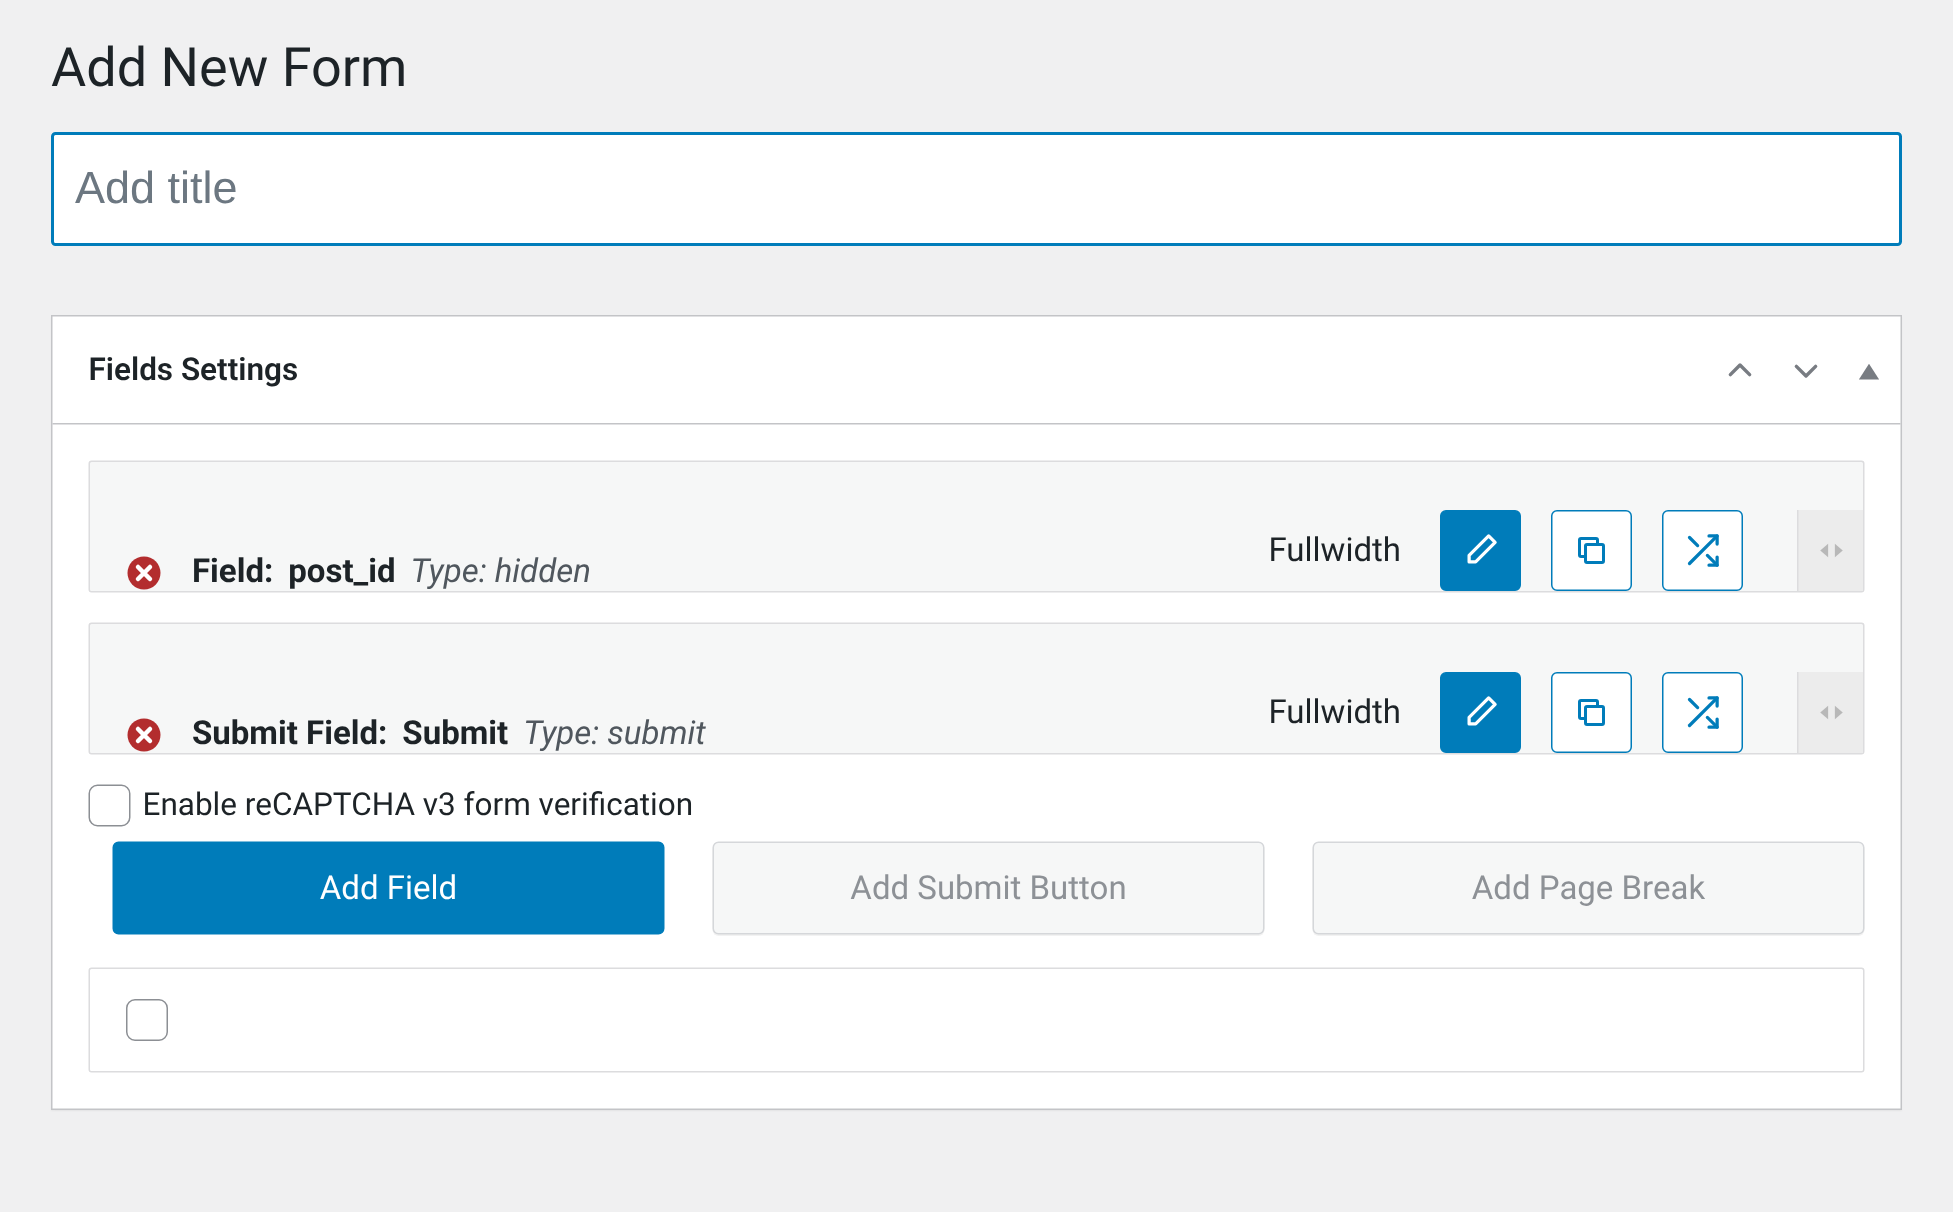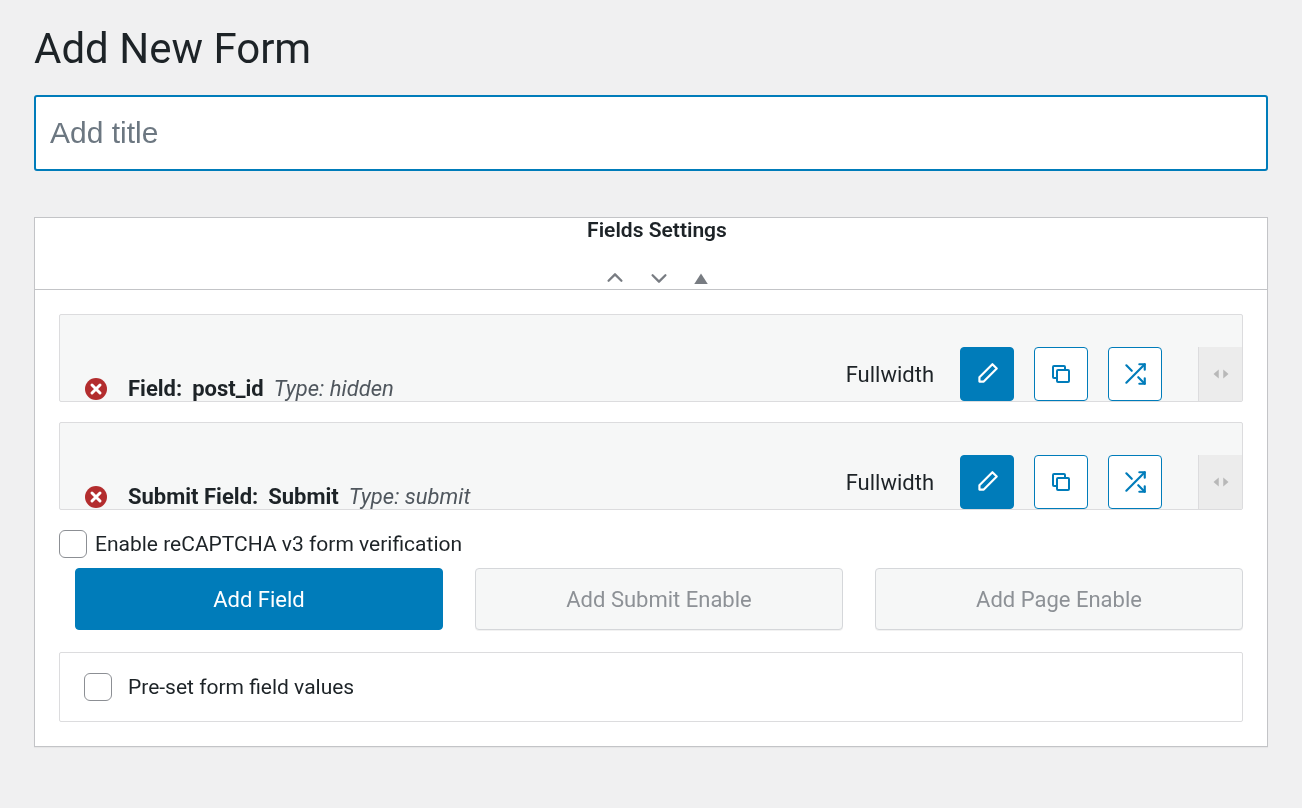--- a/index.html
+++ b/index.html
@@ -4,21 +4,21 @@
 <style>
   * { box-sizing: border-box; margin: 0; padding: 0; }
   body {
     background: #f0f0f1;
     font-family: -apple-system, BlinkMacSystemFont, "Segoe UI", Roboto, "Helvetica Neue", Arial, sans-serif;
     color: #1d2327;
     padding: 10px 34px 30px 34px;
     width: 1302px;
   }
   h1.page-title {
-    font-size: 42px;
+    font-size: 36px;
     font-weight: 400;
     color: #1d2327;
     margin: 14px 0 22px 0;
   }
   .title-input {
     width: 100%;
     height: 76px;
     font-size: 30px;
     padding: 6px 14px;
     border: 2px solid #007cba;
@@ -34,21 +34,20 @@
     border: 1px solid #c3c4c7;
     box-shadow: 0 1px 1px rgba(0,0,0,.04);
   }
   .postbox-header {
     display: flex;
     align-items: center;
     justify-content: space-between;
     border-bottom: 1px solid #c3c4c7;
     padding: 0 12px 0 24px;
     height: 72px;
-    flex-direction: column;
   }
   .postbox-header h2 {
     font-size: 21px;
     font-weight: 600;
     color: #1d2327;
   }
   .handle-actions {
     display: flex;
     gap: 22px;
     align-items: center;
@@ -285,26 +284,25 @@
       </div>
     </div>
 
     <div class="checkbox-line">
       <span class="cb"></span>
       <span>Enable reCAPTCHA v3 form verification</span>
     </div>
 
     <div class="button-row">
       <div class="btn primary">Add Field</div>
-      <div class="btn secondary">Add Submit Enable</div>
-      <div class="btn secondary">Add Page Enable</div>
+      <div class="btn secondary">Add Submit Button</div>
+      <div class="btn secondary">Add Page Break</div>
     </div>
 
     <div class="preset-box">
       <span class="cb"></span>
-      <span>Pre-set form field values</span>
     </div>
 
   </div>
 </div>
 
 
 
 
 </body></html>

